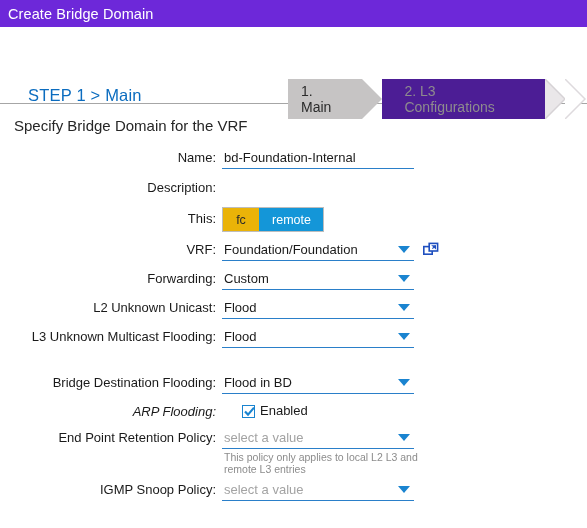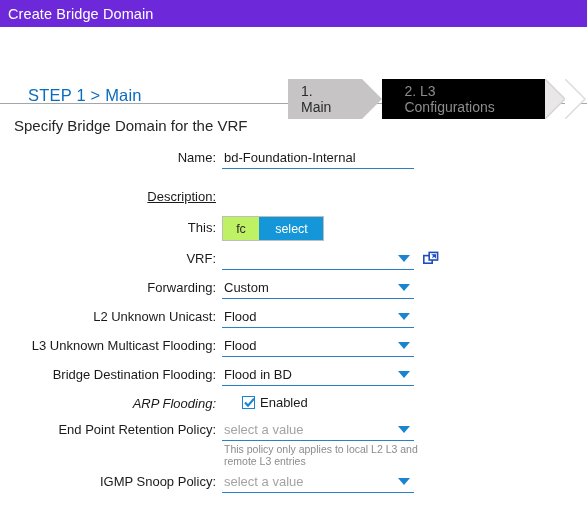--- a/index.html
+++ b/index.html
@@ -72,21 +72,21 @@
     padding: 0 14px 0 14px;
     box-sizing: border-box;
   }
   .chev-active .chev-body {
     background: #c6c4c4;
     color: #2b2b2b;
     padding-left: 13px;
     padding-right: 18px;
   }
   .chev-inactive .chev-body {
-    background: #000000;
+    background: #4c1d95;
     color: #8e8b8e;
     padding-left: 22px;
     padding-right: 20px;
   }
   
   .chev-point {
     width: 20px;
     height: 40px;
     flex: 0 0 20px;
   }
@@ -174,21 +174,21 @@
   .toggle-opt {
     display: flex;
     align-items: center;
     justify-content: center;
     font-size: 12.5px;
     box-sizing: border-box;
     padding: 0 10px;
     cursor: pointer;
   }
   .toggle-opt.off {
-    background: #bef264;
+    background: #eab308;
     color: #2b2b2b;
     min-width: 36px;
   }
   .toggle-opt.on {
     background: #1496d8;
     color: #ffffff;
     min-width: 64px;
     border-left: 1px solid #1496d8;
   }
 
@@ -224,21 +224,21 @@
     display: flex;
     align-items: center;
   }
   .ext-icon {
     margin-left: 9px;
     margin-bottom: 2px;
     line-height: 0;
   }
 
   
-  .cb-line { display: flex; align-items: center; padding-left: 20px; }
+  .cb-line { display: flex; align-items: flex-end; padding-left: 20px; }
   .cb {
     width: 13px; height: 13px;
     border: 1.5px solid #1a84d0;
     background: #ffffff;
     box-sizing: border-box;
     position: relative;
     margin-right: 5px;
     cursor: pointer;
   }
   .cb svg { position: absolute; left: 0; top: -1px; }
@@ -295,46 +295,47 @@
       </svg>
     </div>
 
   </div>
 </div>
 
 <div class="form-head">Specify Bridge Domain for the VRF</div>
 
 <div class="form">
 
-  <div class="row" style="margin-bottom:18px;">
+  <div class="row" style="margin-bottom:9px;">
     <div class="lbl">Name:</div>
     <div class="fieldcol">
       <input class="uline-input" type="text" value="bd-Foundation-Internal" style="">
     </div>
   </div>
 
-  <div class="row" style="margin-bottom:11px;text-decoration:underline;">
+  <div class="row" style="margin-bottom:11px;">
     <div class="lbl" style="padding-top:2px;">Description:</div>
   </div>
 
   <div class="row" style="margin-bottom:9px;">
     <div class="lbl" style="padding-top:4px;">This:</div>
     <div class="fieldcol">
       <div class="toggle">
         <div class="toggle-opt off">fc</div>
-        <div class="toggle-opt on">select</div>
+        <div class="toggle-opt on">remote</div>
       </div>
     </div>
   </div>
 
   <div class="row" style="margin-bottom:9px;">
     <div class="lbl" style="padding-top:1px;">VRF:</div>
     <div class="fieldcol">
       <div class="field-inline">
         <div class="sel">
+          <div class="sel-val">Foundation/Foundation</div>
           <div class="caret"></div>
         </div>
         <span class="ext-icon">
           <svg width="16" height="16" viewBox="0 0 16 16">
             <rect x="0.8" y="4.6" width="8.4" height="7.6" fill="#ffffff" stroke="#1f4fbf" stroke-width="1.6"></rect>
             <rect x="6.2" y="1.4" width="8.4" height="7.6" fill="#ffffff" stroke="#1f4fbf" stroke-width="1.6"></rect>
             <polygon points="8.2,3.2 13.0,3.2 13.0,7.4" fill="#1f4fbf"></polygon>
             <line x1="9.4" y1="6.6" x2="12.6" y2="3.6" stroke="#1f4fbf" stroke-width="1.3"></line>
           </svg>
         </span>
@@ -355,21 +356,21 @@
   <div class="row" style="margin-bottom:9px;">
     <div class="lbl" style="padding-top:1px;">L2 Unknown Unicast:</div>
     <div class="fieldcol">
       <div class="sel">
         <div class="sel-val">Flood</div>
         <div class="caret"></div>
       </div>
     </div>
   </div>
 
-  <div class="row" style="margin-bottom:9px;">
+  <div class="row" style="margin-bottom:26px;">
     <div class="lbl" style="padding-top:1px;">L3 Unknown Multicast Flooding:</div>
     <div class="fieldcol">
       <div class="sel">
         <div class="sel-val">Flood</div>
         <div class="caret"></div>
       </div>
     </div>
   </div>
 
   <div class="row" style="margin-bottom:9px;">

